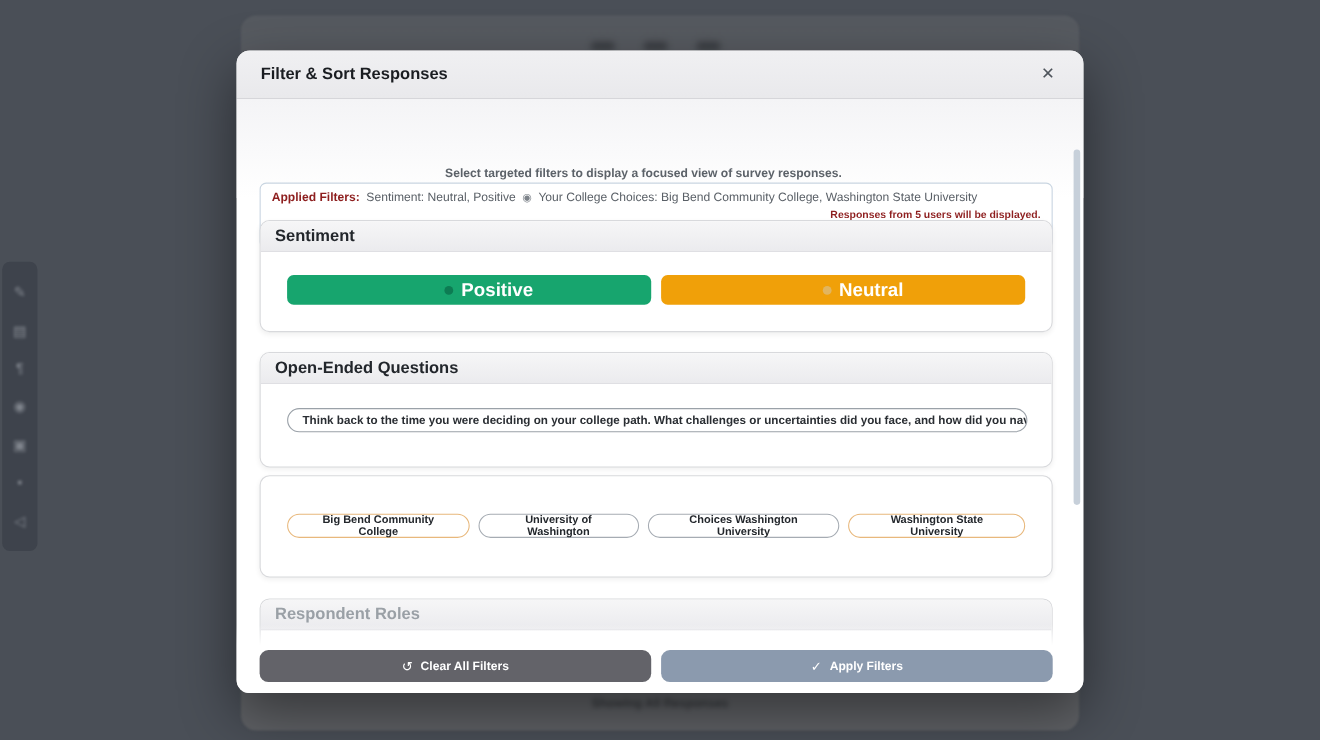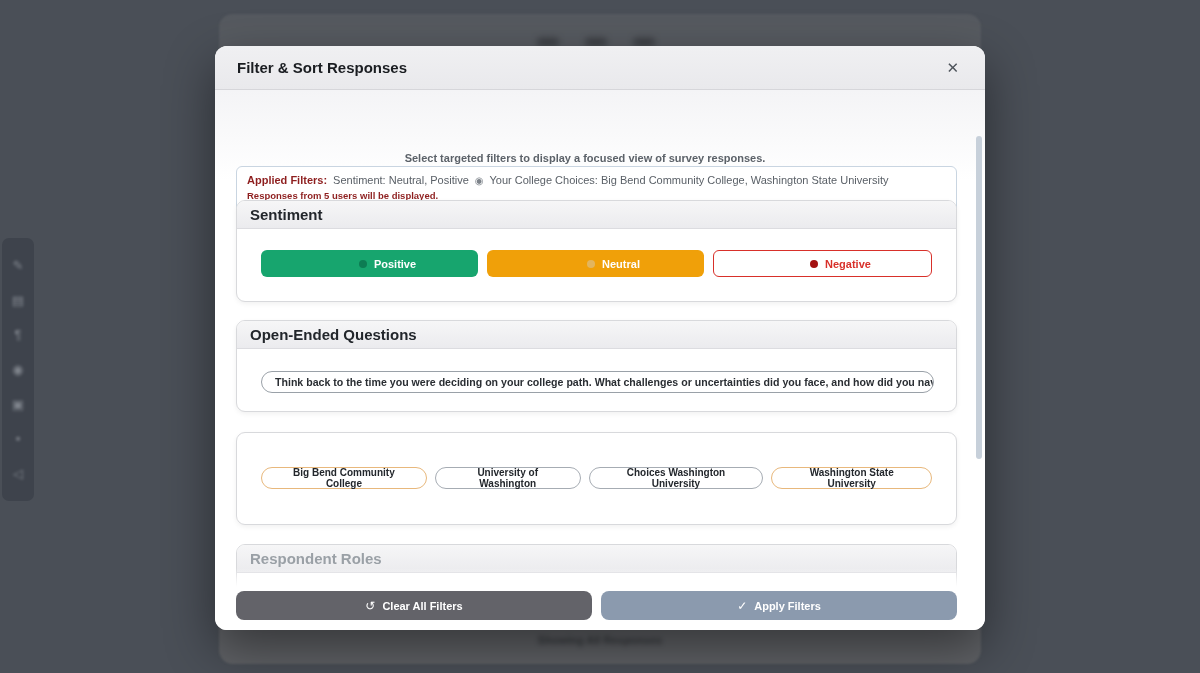--- a/index.html
+++ b/index.html
@@ -33,43 +33,43 @@
     background:linear-gradient(#f4f4f6, #ffffff); }
 
   .subtitle { position:absolute; left:0; right:30px; top:106px; text-align:center;
     font-size:11px; font-weight:bold; color:#5c6269; }
 
   .applied-box { position:absolute; left:21px; top:88px; width:721px; height:60px;
     border:1px solid #c9d5e1; border-radius:6px; background:#fff; padding:7px 10px 0;margin-top:32px; }
   .af-line1 { font-size:11px; color:#5a6067; white-space:nowrap; overflow:hidden; }
   .af-label { font-weight:bold; color:#8e1f1f; margin-right:6px; }
   .af-sep { color:#7d838a; font-size:10px; margin:0 3px; }
-  .af-note { font-size:9.5px; font-weight:bold; color:#8e1f1f; margin-top:4px; }
+  .af-note { font-size:9.5px; font-weight:bold; color:#8e1f1f; margin-top:4px;text-align:right; }
 
   .section { position:absolute; left:21px; width:721px; border:1px solid #d8d9dc;
     border-radius:9px; background:#fff; box-shadow:0 2px 5px rgba(0,0,0,.06); overflow:hidden; }
   .section-header { height:28px; background:linear-gradient(#f6f6f7, #ebebee);
     border-bottom:1px solid #dcdce0; display:flex; align-items:center; padding:0 13px; }
   .section-title { font-size:15px; font-weight:bold; color:#22262b; }
   .section-title.muted { color:#9aa0a6; }
 
   .sec-sentiment { top:154px; height:102px; }
   .sent-body { display:flex; gap:9px; padding:21px 24px; }
   .sent-btn { flex:1; height:27px; border-radius:6px; display:flex; align-items:center;
-    justify-content:center; gap:7px; font-size:11px; font-weight:bold; cursor:pointer;
+    justify-content:center; gap:7px; font-size:17px; font-weight:bold; cursor:pointer;
     border:none; font-family:inherit;padding-left:36px; }
   .sent-btn .dot { width:8px; height:8px; border-radius:50%; display:inline-block; }
   .sent-btn.pos { background:#17a56e; color:#fff; }
   .sent-btn.pos .dot { background:#0d7c53; }
   .sent-btn.neu { background:#f0a009; color:#fff; }
   .sent-btn.neu .dot { background:#e2b55f; }
   .sent-btn.neg { background:#fff; color:#d8302a; border:1.5px solid #d8302a; }
   .sent-btn.neg .dot { background:#a31111; }
 
-  .sec-open { top:274px; height:92px; }
+  .sec-open { top:274px; height:105px; }
   .open-body { padding:22px 24px; }
   .question-chip { width:673px; height:22px; border:1.5px solid #9aa1a8; border-radius:12px;
     background:#fff; display:flex; align-items:center; padding:0 13px; font-size:10.6px;
     font-weight:bold; color:#2a2e33; white-space:nowrap; overflow:hidden; cursor:pointer; }
 
   .sec-college { top:386px; height:93px; }
   .college-body { padding:34px 24px; display:flex; gap:8px; }
   .chip { height:22px; border-radius:12px; background:#fff; display:inline-flex;
     align-items:center; padding:0 12px; font-size:10px; font-weight:bold; color:#23272c;
     cursor:pointer; font-family:inherit; }
@@ -139,24 +139,20 @@
     </div>
     <div class="sent-body">
       <button class="sent-btn pos">
         <span class="dot"></span>
         <span>Positive</span>
       </button>
       <button class="sent-btn neu">
         <span class="dot"></span>
         <span>Neutral</span>
       </button>
-      <button class="sent-btn neg">
-        <span class="dot"></span>
-        <span>Negative</span>
-      </button>
     </div>
   </div>
 
   <div class="section sec-open">
     <div class="section-header">
       <span class="section-title">Open-Ended Questions</span>
     </div>
     <div class="open-body">
       <div class="question-chip">Think back to the time you were deciding on your college path. What challenges or uncertainties did you face, and how did you navigate them to arrive at your final...</div>
     </div>

